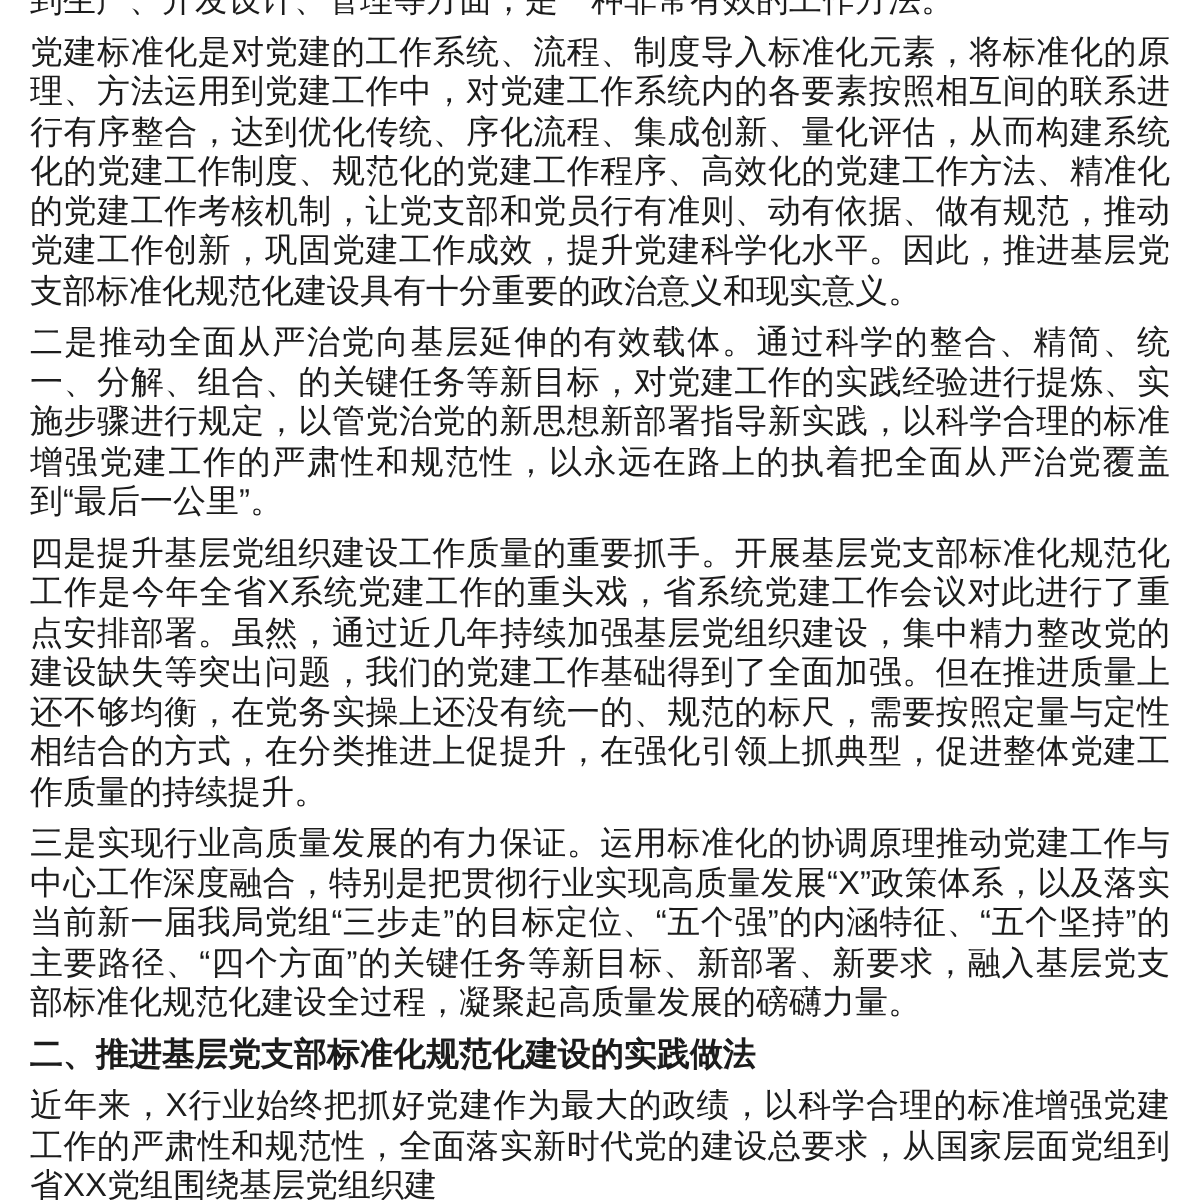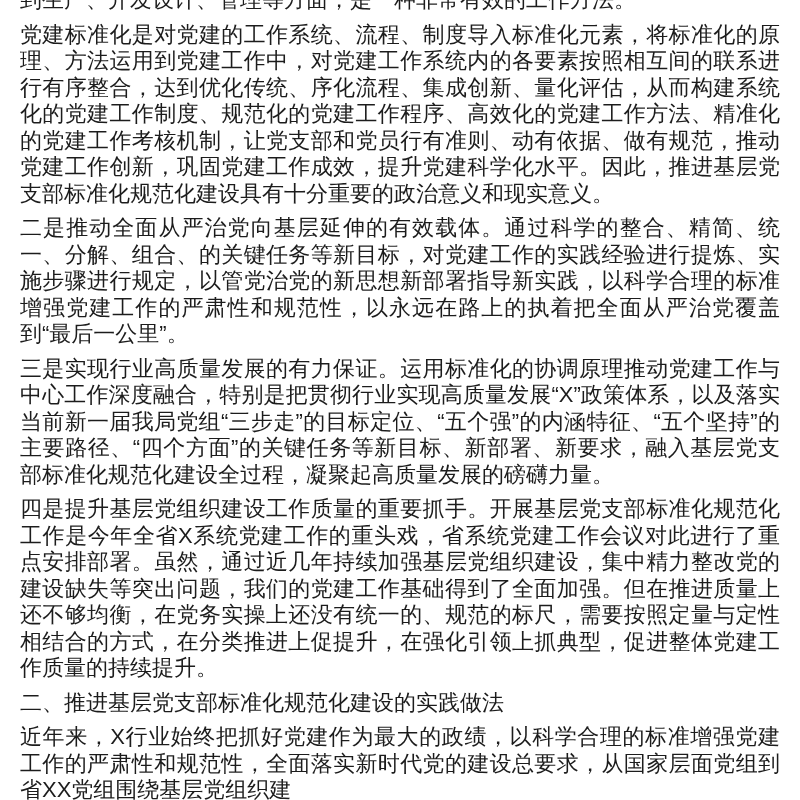--- a/index.html
+++ b/index.html
@@ -25,27 +25,27 @@
   }
   .para {
     margin: 0 0 8px 0;
     font-size: 22px;
     line-height: 26.5px;
     text-align: justify;
     text-justify: inter-ideograph;
     word-break: normal;
   }
   .heading {
-    font-weight: 400;
+    font-weight: 700;
   }
 </style>
 </head>
 <body>
 
 <div class="page">
     <p class="para">到生产、开发设计、管理等方面，是一种非常有效的工作方法。</p>
     <p class="para">党建标准化是对党建的工作系统、流程、制度导入标准化元素，将标准化的原理、方法运用到党建工作中，对党建工作系统内的各要素按照相互间的联系进行有序整合，达到优化传统、序化流程、集成创新、量化评估，从而构建系统化的党建工作制度、规范化的党建工作程序、高效化的党建工作方法、精准化的党建工作考核机制，让党支部和党员行有准则、动有依据、做有规范，推动党建工作创新，巩固党建工作成效，提升党建科学化水平。因此，推进基层党支部标准化规范化建设具有十分重要的政治意义和现实意义。</p>
     <p class="para">二是推动全面从严治党向基层延伸的有效载体。通过科学的整合、精简、统一、分解、组合、的关键任务等新目标，对党建工作的实践经验进行提炼、实施步骤进行规定，以管党治党的新思想新部署指导新实践，以科学合理的标准增强党建工作的严肃性和规范性，以永远在路上的执着把全面从严治党覆盖到“最后一公里”。</p>
+    <p class="para">四是提升基层党组织建设工作质量的重要抓手。开展基层党支部标准化规范化工作是今年全省X系统党建工作的重头戏，省系统党建工作会议对此进行了重点安排部署。虽然，通过近几年持续加强基层党组织建设，集中精力整改党的建设缺失等突出问题，我们的党建工作基础得到了全面加强。但在推进质量上还不够均衡，在党务实操上还没有统一的、规范的标尺，需要按照定量与定性相结合的方式，在分类推进上促提升，在强化引领上抓典型，促进整体党建工作质量的持续提升。</p>
     <p class="para">三是实现行业高质量发展的有力保证。运用标准化的协调原理推动党建工作与中心工作深度融合，特别是把贯彻行业实现高质量发展“X”政策体系，以及落实当前新一届我局党组“三步走”的目标定位、“五个强”的内涵特征、“五个坚持”的主要路径、“四个方面”的关键任务等新目标、新部署、新要求，融入基层党支部标准化规范化建设全过程，凝聚起高质量发展的磅礴力量。</p>
-    <p class="para">四是提升基层党组织建设工作质量的重要抓手。开展基层党支部标准化规范化工作是今年全省X系统党建工作的重头戏，省系统党建工作会议对此进行了重点安排部署。虽然，通过近几年持续加强基层党组织建设，集中精力整改党的建设缺失等突出问题，我们的党建工作基础得到了全面加强。但在推进质量上还不够均衡，在党务实操上还没有统一的、规范的标尺，需要按照定量与定性相结合的方式，在分类推进上促提升，在强化引领上抓典型，促进整体党建工作质量的持续提升。</p>
     <p class="para heading">二、推进基层党支部标准化规范化建设的实践做法</p>
     <p class="para">近年来，X行业始终把抓好党建作为最大的政绩，以科学合理的标准增强党建工作的严肃性和规范性，全面落实新时代党的建设总要求，从国家层面党组到省XX党组围绕基层党组织建</p>
   </div>
 
 </body></html>

